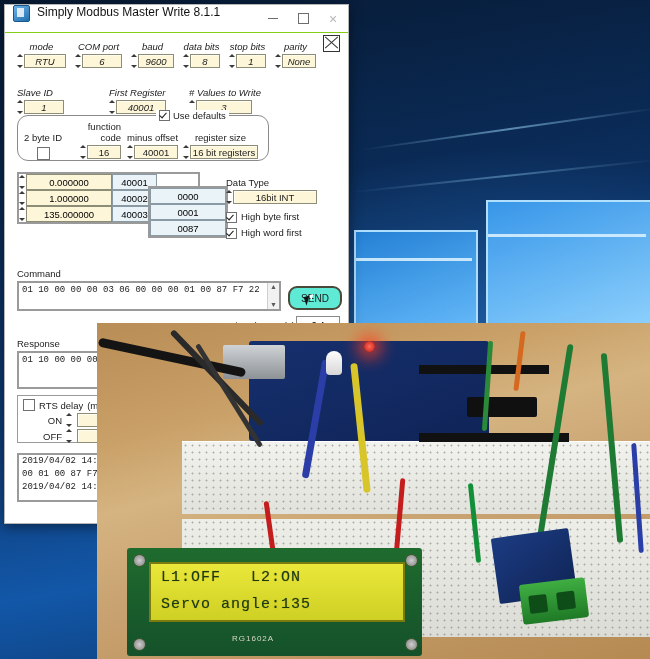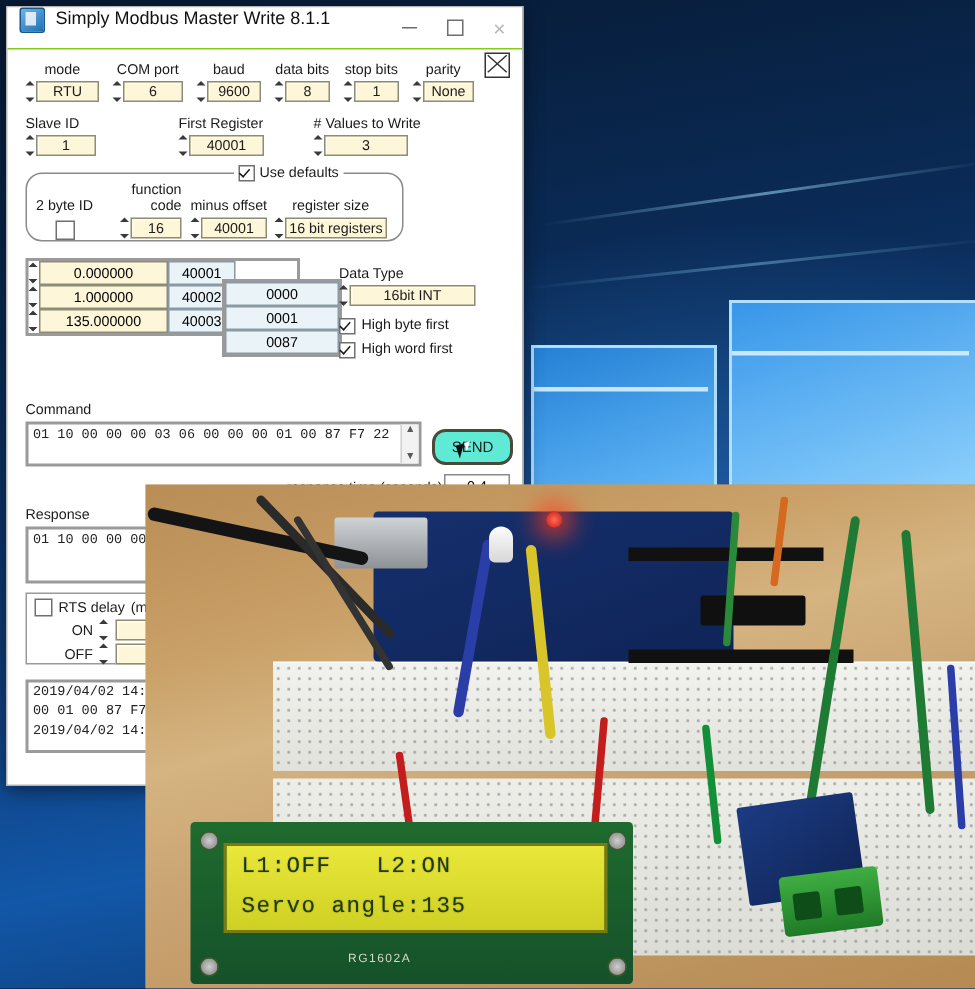--- a/index.html
+++ b/index.html
@@ -55,29 +55,29 @@
     justify-content:space-between;margin-right:1px;}
   .spin i{display:block;width:0;height:0;border-left:3px solid transparent;border-right:3px solid transparent;}
   .spin i.up{border-bottom:3px solid #3a3a3a;}
   .spin i.dn{border-top:3px solid #3a3a3a;}
   .ctl{display:flex;align-items:center;}
   .chk{width:9px;height:9px;border:1px solid #707070;background:#fff;display:inline-block;
     position:relative;flex:none;}
   .chk.on:after{content:"";position:absolute;left:1px;top:0px;width:3px;height:6px;
     border:solid #1b1b1b;border-width:0 1.4px 1.4px 0;transform:rotate(42deg);}
 
-  .row{position:absolute;}
+  .row{position:absolute;font-style:italic;}
 
   
   #serial-row{left:12px;top:36px;display:flex;gap:9px;}
   #serial-row .grp{display:flex;flex-direction:column;align-items:center;}
   #serial-row .grp .lbl{margin-bottom:2px;}
 
   
-  #slave-row{left:12px;top:72px;display:flex;gap:12px;}
+  #slave-row{left:12px;top:82px;display:flex;gap:2px;}
   #slave-row .grp{display:flex;flex-direction:column;}
   #slave-row .grp .lbl{margin-bottom:2px;}
 
   
   #defaults-box{position:absolute;left:12px;top:110px;width:250px;height:44px;
     border:1px solid #8a8a8a;border-radius:11px;}
   #defaults-box .inner{position:relative;width:100%;height:100%;}
   #use-defaults{position:absolute;left:138px;top:-6px;background:#fff;padding:0 3px;
     display:flex;align-items:center;gap:3px;}
   .defcol{position:absolute;display:flex;flex-direction:column;align-items:center;}

